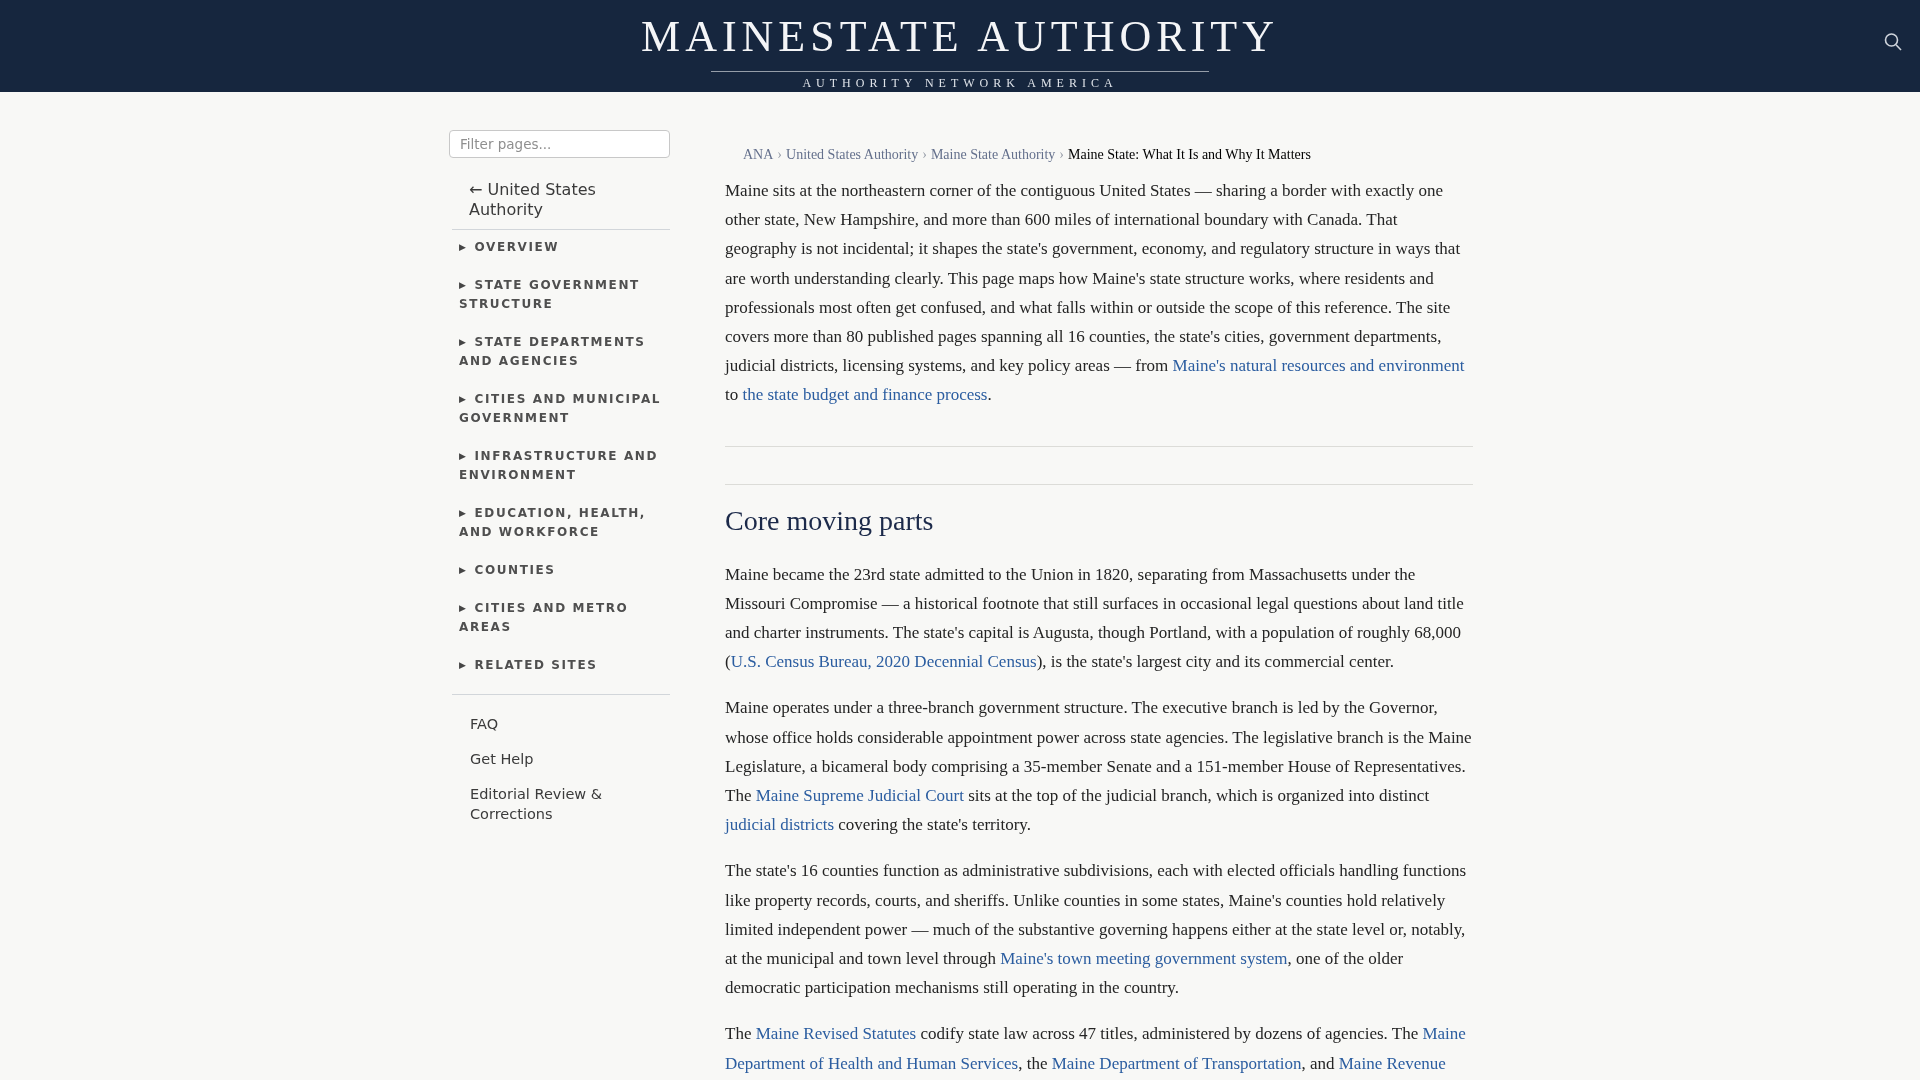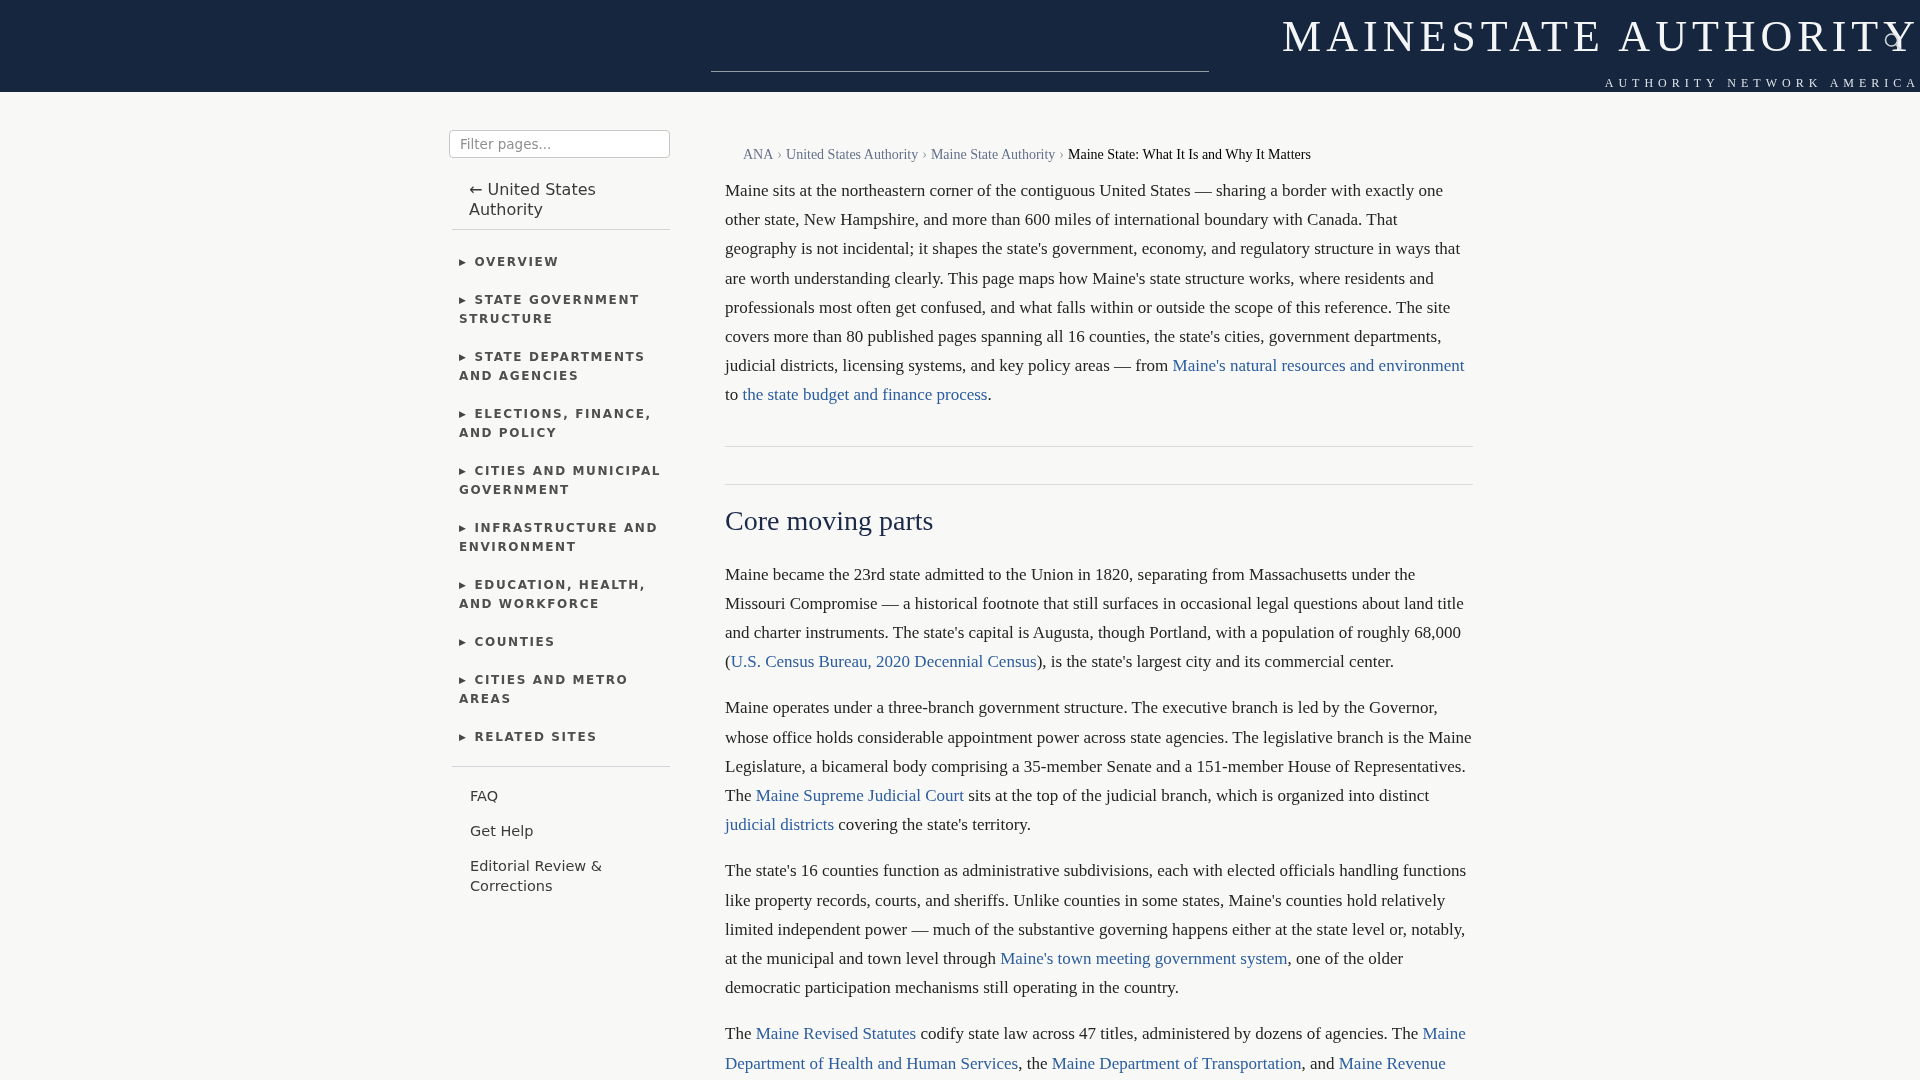--- a/index.html
+++ b/index.html
@@ -25,21 +25,21 @@
   
   .topbar{
     position:relative;width:1920px;height:92px;
     background:var(--header-bg);
   }
   .hamburger{
     position:absolute;left:18px;top:33px;width:21px;height:22px;
     cursor:pointer;background:none;border:none;padding:0;
   }
   .hamburger .bar{width:21px;height:3px;background:#b9c2cf;margin-bottom:5px;}
-  .masthead{padding-top:9px;text-align:right;color:var(--header-text);
+  .masthead{padding-top:9px;text-align:center;color:var(--header-text);
     font-family:"Liberation Serif","DejaVu Serif",serif;}
   .site-title{
     display:block;font-size:44px;line-height:56px;font-weight:400;
     letter-spacing:5px;white-space:nowrap;
   }
   .title-rule{width:498px;height:1px;background:rgba(255,255,255,0.55);margin:6px auto 4px auto;}
   .site-subtitle{display:block;font-size:12px;line-height:14px;letter-spacing:5px;color:#dfe3e9;}
   .search-btn{
     position:absolute;right:14px;top:30px;width:26px;height:26px;
     background:none;border:none;padding:0;cursor:pointer;
@@ -52,21 +52,21 @@
     font-family:"DejaVu Sans","Liberation Sans",sans-serif;
     border:1px solid #c8c8c8;border-radius:4px;background:#ffffff;color:#333;
     outline:none;
   }
   .filter-input::placeholder{color:#8f8f8f;}
   .back-link{
     display:block;margin:22px 0 0 20px;font-size:16px;line-height:20px;
     color:#3a3a3a;text-decoration:none;cursor:pointer;
   }
   .side-divider{border:0;border-top:1px solid #d2d6da;margin:9px 0 0 3px;width:218px;}
-  .nav-sections{margin-top:23px;}
+  .nav-sections{margin-top:8px;}
   .nav-section{
     padding-left:10px;font-size:12px;font-weight:bold;letter-spacing:1.6px;
     line-height:19px;margin-bottom:19px;color:var(--sidebar-text);cursor:pointer;
   }
   .nav-section .tri{font-size:9px;margin-right:7px;color:#454545;vertical-align:1px;}
   .side-divider.lower{margin-top:7px;}
   .util-links{margin:19px 0 0 21px;}
   .util-link{
     display:block;font-size:14.5px;line-height:20px;margin-bottom:15px;
     color:#3b3b3b;text-decoration:none;cursor:pointer;width:180px;
@@ -120,21 +120,20 @@
 </header>
 
 <aside class="sidebar">
   <input class="filter-input" type="text" placeholder="Filter pages..." style="">
   <a class="back-link" href="#">← United States Authority</a>
   <hr class="side-divider">
   <nav class="nav-sections">
       <div class="nav-section"><span class="tri">▶</span><span>OVERVIEW</span></div>
       <div class="nav-section"><span class="tri">▶</span><span>STATE GOVERNMENT STRUCTURE</span></div>
       <div class="nav-section"><span class="tri">▶</span><span>STATE DEPARTMENTS AND AGENCIES</span></div>
-      <div class="nav-section"><span class="tri">▶</span><span>ELECTIONS, FINANCE, AND POLICY</span></div>
       <div class="nav-section"><span class="tri">▶</span><span>CITIES AND MUNICIPAL GOVERNMENT</span></div>
       <div class="nav-section"><span class="tri">▶</span><span>INFRASTRUCTURE AND ENVIRONMENT</span></div>
       <div class="nav-section"><span class="tri">▶</span><span>EDUCATION, HEALTH, AND WORKFORCE</span></div>
       <div class="nav-section"><span class="tri">▶</span><span>COUNTIES</span></div>
       <div class="nav-section"><span class="tri">▶</span><span>CITIES AND METRO AREAS</span></div>
       <div class="nav-section"><span class="tri">▶</span><span>RELATED SITES</span></div>
     </nav>
   <hr class="side-divider lower">
   <nav class="util-links">
       <a class="util-link" href="#">FAQ</a>

